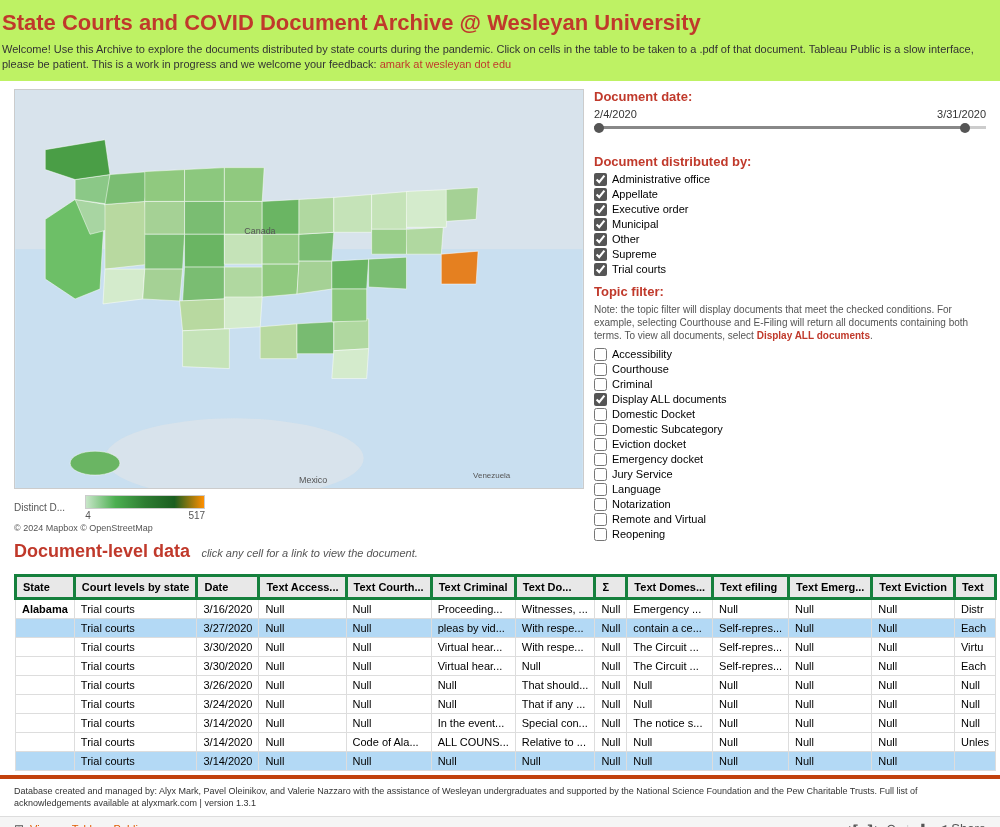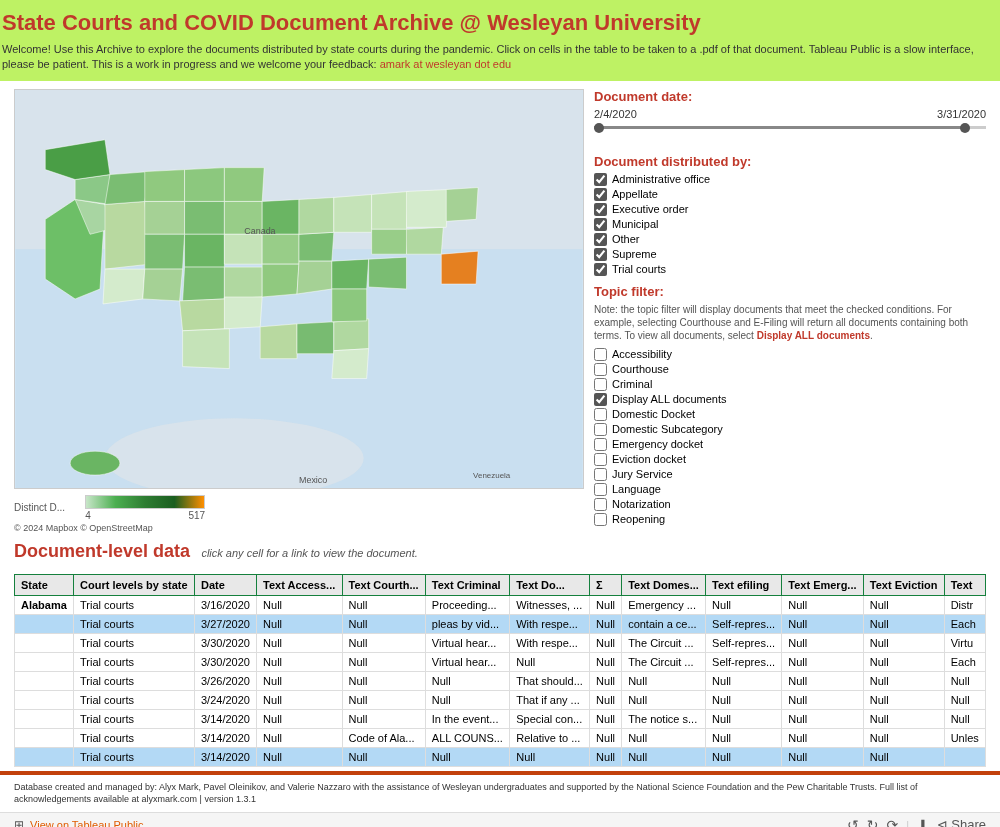--- a/index.html
+++ b/index.html
@@ -48,21 +48,21 @@
     .topic-section { }
     .topic-note { font-size: 10px; color: #555; line-height: 1.3; margin-bottom: 6px; }
     .topic-note span.highlight { color: #c0392b; font-weight: bold; }
     .topic-checkbox-item { display: flex; align-items: flex-start; gap: 5px; margin-bottom: 2px; font-size: 11px; }
     .topic-checkbox-item input[type="checkbox"] { width: 13px; height: 13px; accent-color: #555; }
     
     
     .table-section { padding: 0 14px; margin-top: 4px; }
     
     .data-table { width: 100%; border-collapse: collapse; font-size: 11px; }
-    .data-table th { background: #e8e8e8; border: 1px solid #15803d; padding: 4px 6px; text-align: left; font-weight: bold; font-size: 11px; white-space: nowrap; }
+    .data-table th { background: #e8e8e8; border: 3px solid #15803d; padding: 4px 6px; text-align: left; font-weight: bold; font-size: 11px; white-space: nowrap; }
     .data-table td { border: 1px solid #ddd; padding: 3px 6px; font-size: 11px; white-space: nowrap; overflow: hidden; max-width: 100px; text-overflow: ellipsis; }
     .state-cell { font-weight: bold; vertical-align: top; }
     .highlighted-row { background: #b3d9f5; }
     
     .footer { font-size: 9px; color: #333; padding: 6px 14px; line-height: 1.4; border-top: 4px solid #c2410c; margin-top: 4px; }
     
     .bottom-bar { display: flex; align-items: center; justify-content: space-between; background: #f5f5f5; padding: 4px 14px; border-top: 1px solid #ddd; font-size: 11px; }
     .bottom-bar-left { display: flex; align-items: center; gap: 6px; color: #555; }
     .bottom-bar-right { display: flex; align-items: center; gap: 8px; color: #555; }
     
@@ -245,37 +245,41 @@
           <div class="topic-checkbox-item">
             <input type="checkbox" style="">
             <span>Domestic Docket</span>
           </div>
           <div class="topic-checkbox-item">
             <input type="checkbox" style="">
             <span>Domestic Subcategory</span>
           </div>
           <div class="topic-checkbox-item">
             <input type="checkbox" style="">
+            <span>Eviction docket</span>
+          </div>
+          <div class="topic-checkbox-item">
+            <input type="checkbox" style="">
             <span>Emergency docket</span>
           </div>
           <div class="topic-checkbox-item">
             <input type="checkbox" style="">
-            <span>Eviction docket</span>
-          </div>
-          <div class="topic-checkbox-item">
-            <input type="checkbox" style="">
             <span>Jury Service</span>
           </div>
           <div class="topic-checkbox-item">
             <input type="checkbox" style="">
             <span>Language</span>
           </div>
           <div class="topic-checkbox-item">
             <input type="checkbox" style="">
             <span>Notarization</span>
+          </div>
+          <div class="topic-checkbox-item">
+            <input type="checkbox" style="">
+            <span>Remote and Virtual</span>
           </div>
           <div class="topic-checkbox-item">
             <input type="checkbox" style="">
             <span>Reopening</span>
           </div>
         </div>
       </div>
     </div>
   </div>
 

